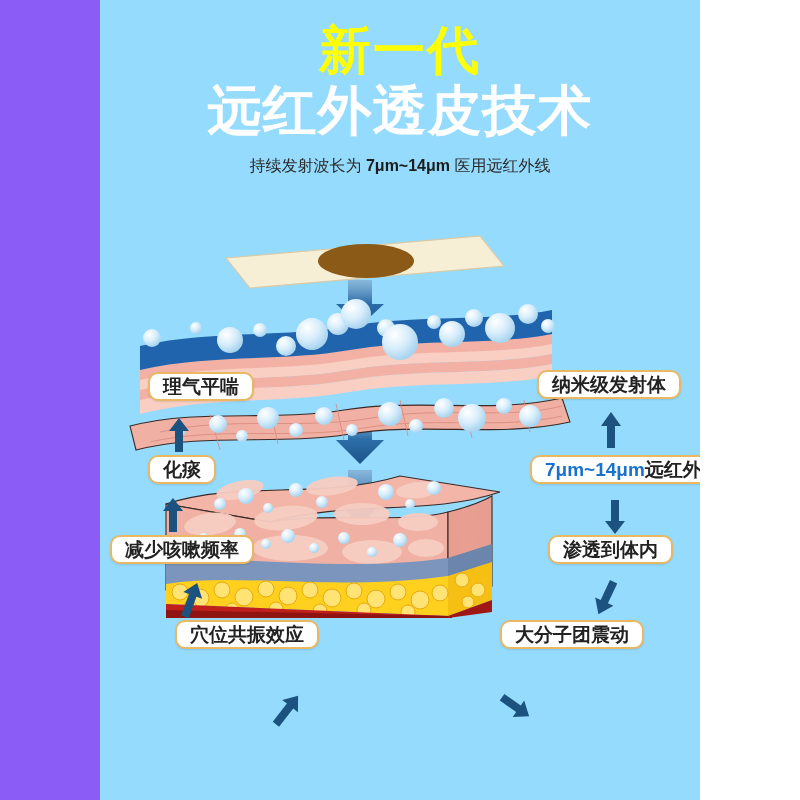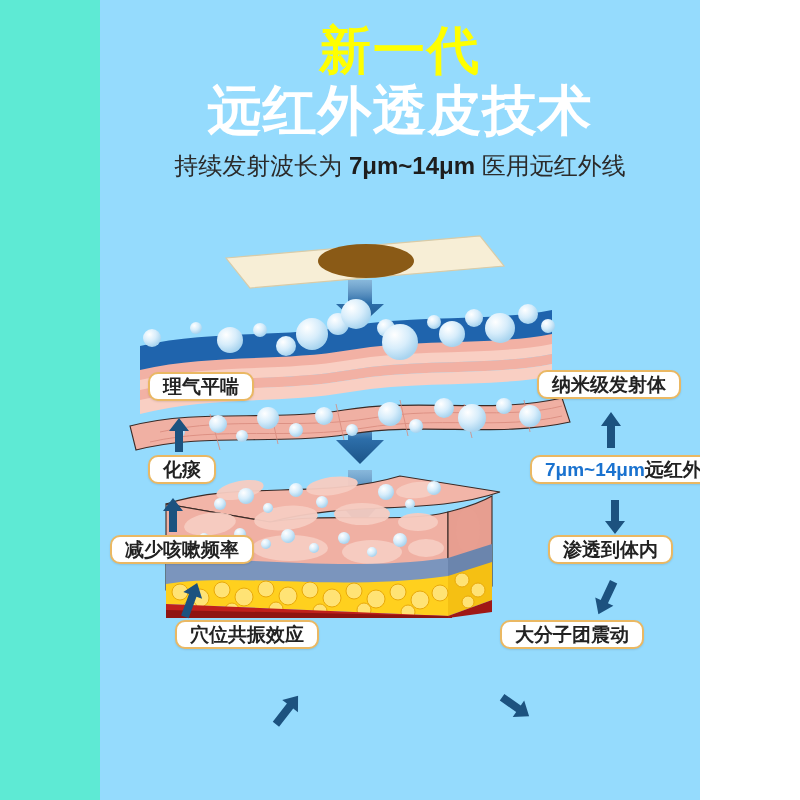--- a/index.html
+++ b/index.html
@@ -1,31 +1,31 @@
 <!DOCTYPE html>
 <html><head>
 <meta charset="utf-8">
 <style>
   html,body{margin:0;padding:0;background:#ffffff;}
   body{width:800px;height:800px;overflow:hidden;
        font-family:"Liberation Sans","DejaVu Sans",sans-serif;}
 
-  #stage{position:relative;width:656px;height:800px;background:#5eead4;}
+  #stage{position:relative;width:656px;height:800px;background:#8b5cf6;}
 
   
   #panel{position:absolute;left:100px;top:0;width:600px;height:800px;
          background:#95dbfd;overflow:hidden;}
 
   
   .hdr{position:absolute;left:0;width:600px;text-align:center;}
   #title-new{top:22px;font-size:52px;line-height:56px;font-weight:bold;
              color:#ffff00;letter-spacing:2px;}
   #title-main{top:80px;font-size:54px;line-height:60px;font-weight:bold;
               color:#ffffff;letter-spacing:1px;}
-  #subtitle{top:152px;font-size:24px;line-height:28px;color:#2b2b2b;
+  #subtitle{top:152px;font-size:16px;line-height:28px;color:#2b2b2b;
             white-space:nowrap;}
   #subtitle b{font-weight:bold;color:#1d1d1d;}
 
   
   .chip{position:absolute;background:#ffffff;border:2px solid #eab863;
         border-radius:10px;color:#222;font-size:19px;line-height:19px;
         font-weight:bold;padding:3px 13px;white-space:nowrap;
         box-shadow:0 1px 2px rgba(0,0,0,.10);}
   .chip .blue{color:#1a72cf;}
 

